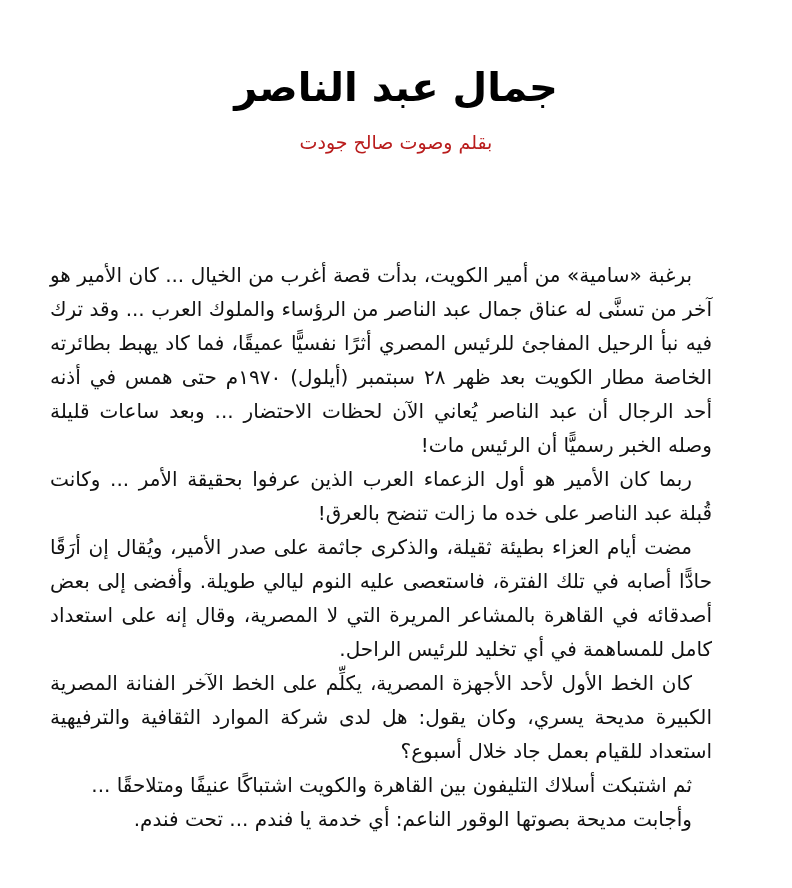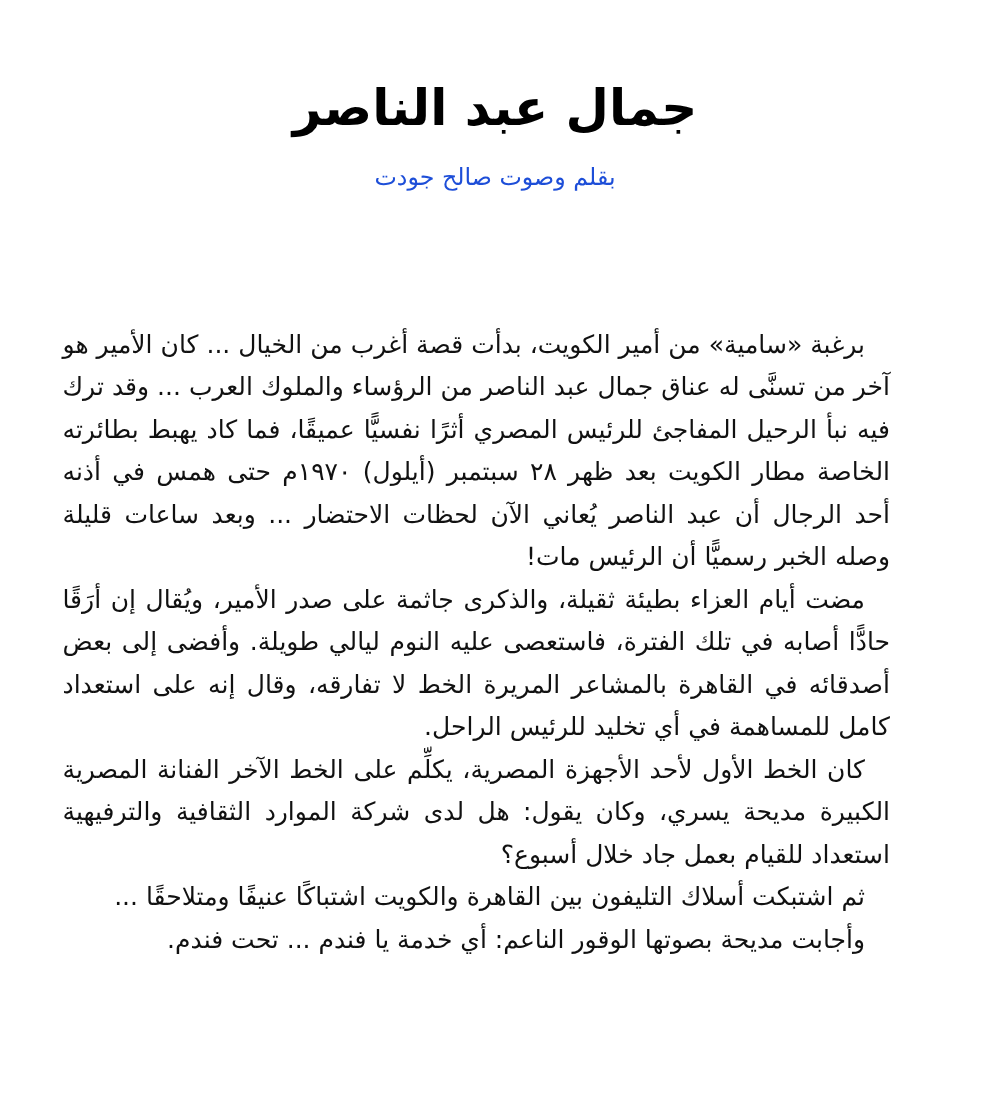--- a/index.html
+++ b/index.html
@@ -30,21 +30,21 @@
   }
   .byline {
     position: absolute;
     top: 128px;
     left: 0;
     right: 0;
     text-align: center;
     direction: rtl;
     font-size: 19px;
     line-height: 28px;
-    color: #1d4ed8;
+    color: #b91c1c;
   }
   .body-text {
     position: absolute;
     top: 258px;
     right: 80px;
     left: 50px;
     direction: rtl;
     unicode-bidi: embed;
     text-align: justify;
     font-size: 20px;
@@ -61,19 +61,20 @@
 <body>
 
 <div class="page">
 
   <h1 class="title">جمال عبد الناصر</h1>
 
   <div class="byline">بقلم وصوت صالح جودت</div>
 
   <div class="body-text">
     <p>برغبة «سامية» من أمير الكويت، بدأت قصة أغرب من الخيال ... كان الأمير هو آخر من تسنَّى له عناق جمال عبد الناصر من الرؤساء والملوك العرب ... وقد ترك فيه نبأ الرحيل المفاجئ للرئيس المصري أثرًا نفسيًّا عميقًا، فما كاد يهبط بطائرته الخاصة مطار الكويت بعد ظهر ٢٨ سبتمبر (أيلول) ١٩٧٠م حتى همس في أذنه أحد الرجال أن عبد الناصر يُعاني الآن لحظات الاحتضار ... وبعد ساعات قليلة وصله الخبر رسميًّا أن الرئيس مات!</p>
-    <p>مضت أيام العزاء بطيئة ثقيلة، والذكرى جاثمة على صدر الأمير، ويُقال إن أرَقًا حادًّا أصابه في تلك الفترة، فاستعصى عليه النوم ليالي طويلة. وأفضى إلى بعض أصدقائه في القاهرة بالمشاعر المريرة الخط لا تفارقه، وقال إنه على استعداد كامل للمساهمة في أي تخليد للرئيس الراحل.</p>
+    <p>ربما كان الأمير هو أول الزعماء العرب الذين عرفوا بحقيقة الأمر ... وكانت قُبلة عبد الناصر على خده ما زالت تنضح بالعرق!</p>
+    <p>مضت أيام العزاء بطيئة ثقيلة، والذكرى جاثمة على صدر الأمير، ويُقال إن أرَقًا حادًّا أصابه في تلك الفترة، فاستعصى عليه النوم ليالي طويلة. وأفضى إلى بعض أصدقائه في القاهرة بالمشاعر المريرة التي لا المصرية، وقال إنه على استعداد كامل للمساهمة في أي تخليد للرئيس الراحل.</p>
     <p>كان الخط الأول لأحد الأجهزة المصرية، يكلِّم على الخط الآخر الفنانة المصرية الكبيرة مديحة يسري، وكان يقول: هل لدى شركة الموارد الثقافية والترفيهية استعداد للقيام بعمل جاد خلال أسبوع؟</p>
     <p>ثم اشتبكت أسلاك التليفون بين القاهرة والكويت اشتباكًا عنيفًا ومتلاحقًا ...</p>
     <p>وأجابت مديحة بصوتها الوقور الناعم: أي خدمة يا فندم ... تحت فندم.</p>
   </div>
 
 </div>
 
 </body></html>

